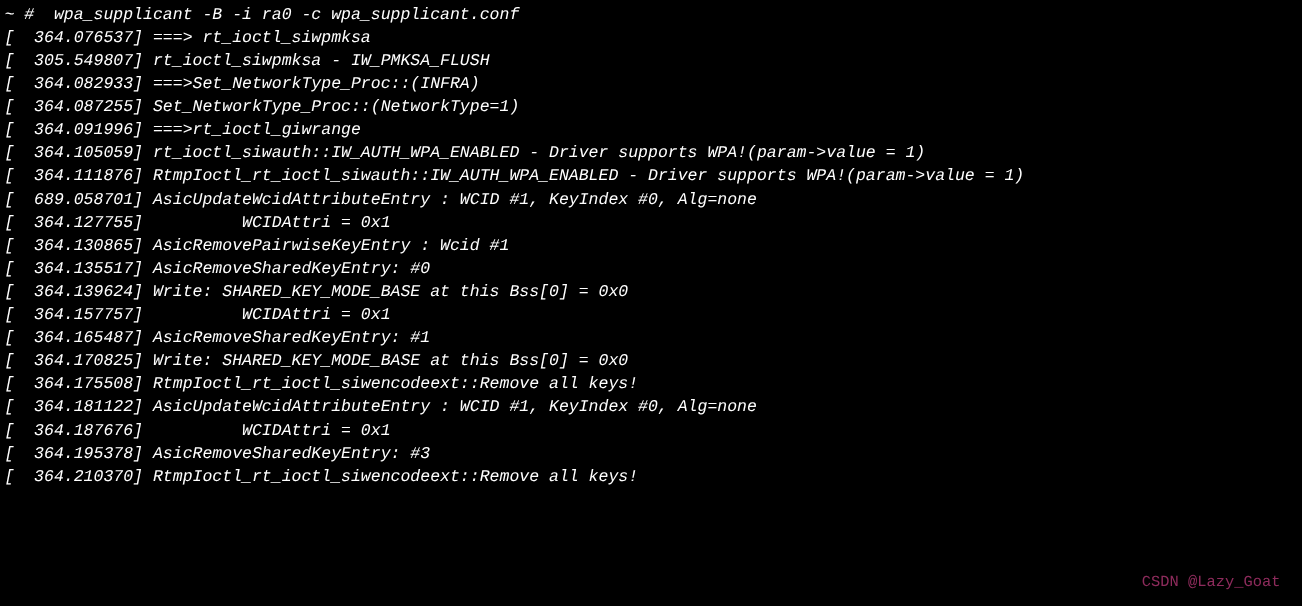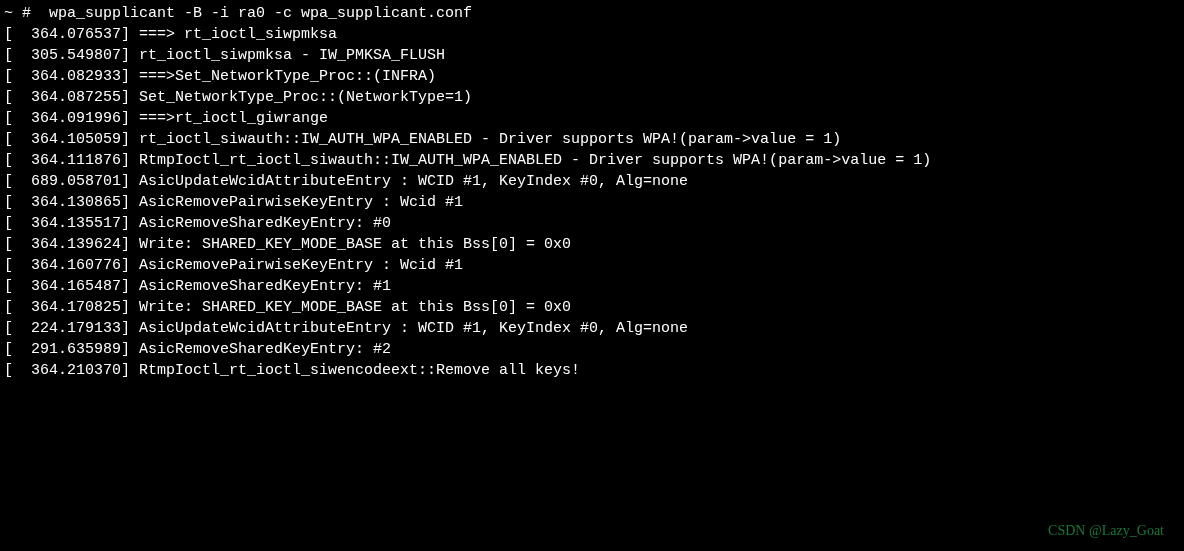--- a/index.html
+++ b/index.html
@@ -15,48 +15,52 @@
       line-height: 1.4;
       padding: 3px 4px;
       width: 1184px;
       height: 551px;
       overflow: hidden;
       position: relative;
     }
     .terminal-line {
       white-space: pre;
       font-family: inherit;
+      font-style: italic;
     }
     .watermark {
       position: absolute;
       bottom: 10px;
       right: 20px;
-      color: #22c55e;
+      color: #ec4899;
       font-size: 14px;
       opacity: 0.6;
-      font-family: Liberation Serif, serif;
+      font-family: Liberation Mono, monospace;
     }
   </style>
 </head>
 <body>
 
 <div>
   <div class="terminal-line">~ #  wpa_supplicant -B -i ra0 -c wpa_supplicant.conf</div>
   <div class="terminal-line">[  364.076537] ===&gt; rt_ioctl_siwpmksa</div>
   <div class="terminal-line">[  305.549807] rt_ioctl_siwpmksa - IW_PMKSA_FLUSH</div>
   <div class="terminal-line">[  364.082933] ===&gt;Set_NetworkType_Proc::(INFRA)</div>
   <div class="terminal-line">[  364.087255] Set_NetworkType_Proc::(NetworkType=1)</div>
   <div class="terminal-line">[  364.091996] ===&gt;rt_ioctl_giwrange</div>
   <div class="terminal-line">[  364.105059] rt_ioctl_siwauth::IW_AUTH_WPA_ENABLED - Driver supports WPA!(param-&gt;value = 1)</div>
   <div class="terminal-line">[  364.111876] RtmpIoctl_rt_ioctl_siwauth::IW_AUTH_WPA_ENABLED - Driver supports WPA!(param-&gt;value = 1)</div>
   <div class="terminal-line">[  689.058701] AsicUpdateWcidAttributeEntry : WCID #1, KeyIndex #0, Alg=none</div>
+  <div class="terminal-line">[  364.127755]          WCIDAttri = 0x1</div>
   <div class="terminal-line">[  364.130865] AsicRemovePairwiseKeyEntry : Wcid #1</div>
   <div class="terminal-line">[  364.135517] AsicRemoveSharedKeyEntry: #0</div>
   <div class="terminal-line">[  364.139624] Write: SHARED_KEY_MODE_BASE at this Bss[0] = 0x0</div>
-  <div class="terminal-line">[  364.160776] AsicRemovePairwiseKeyEntry : Wcid #1</div>
+  <div class="terminal-line">[  364.157757]          WCIDAttri = 0x1</div>
   <div class="terminal-line">[  364.165487] AsicRemoveSharedKeyEntry: #1</div>
   <div class="terminal-line">[  364.170825] Write: SHARED_KEY_MODE_BASE at this Bss[0] = 0x0</div>
-  <div class="terminal-line">[  224.179133] AsicUpdateWcidAttributeEntry : WCID #1, KeyIndex #0, Alg=none</div>
-  <div class="terminal-line">[  291.635989] AsicRemoveSharedKeyEntry: #2</div>
+  <div class="terminal-line">[  364.175508] RtmpIoctl_rt_ioctl_siwencodeext::Remove all keys!</div>
+  <div class="terminal-line">[  364.181122] AsicUpdateWcidAttributeEntry : WCID #1, KeyIndex #0, Alg=none</div>
+  <div class="terminal-line">[  364.187676]          WCIDAttri = 0x1</div>
+  <div class="terminal-line">[  364.195378] AsicRemoveSharedKeyEntry: #3</div>
   <div class="terminal-line">[  364.210370] RtmpIoctl_rt_ioctl_siwencodeext::Remove all keys!</div>
 </div>
 
 <div class="watermark">CSDN @Lazy_Goat</div>
 
 </body></html>

